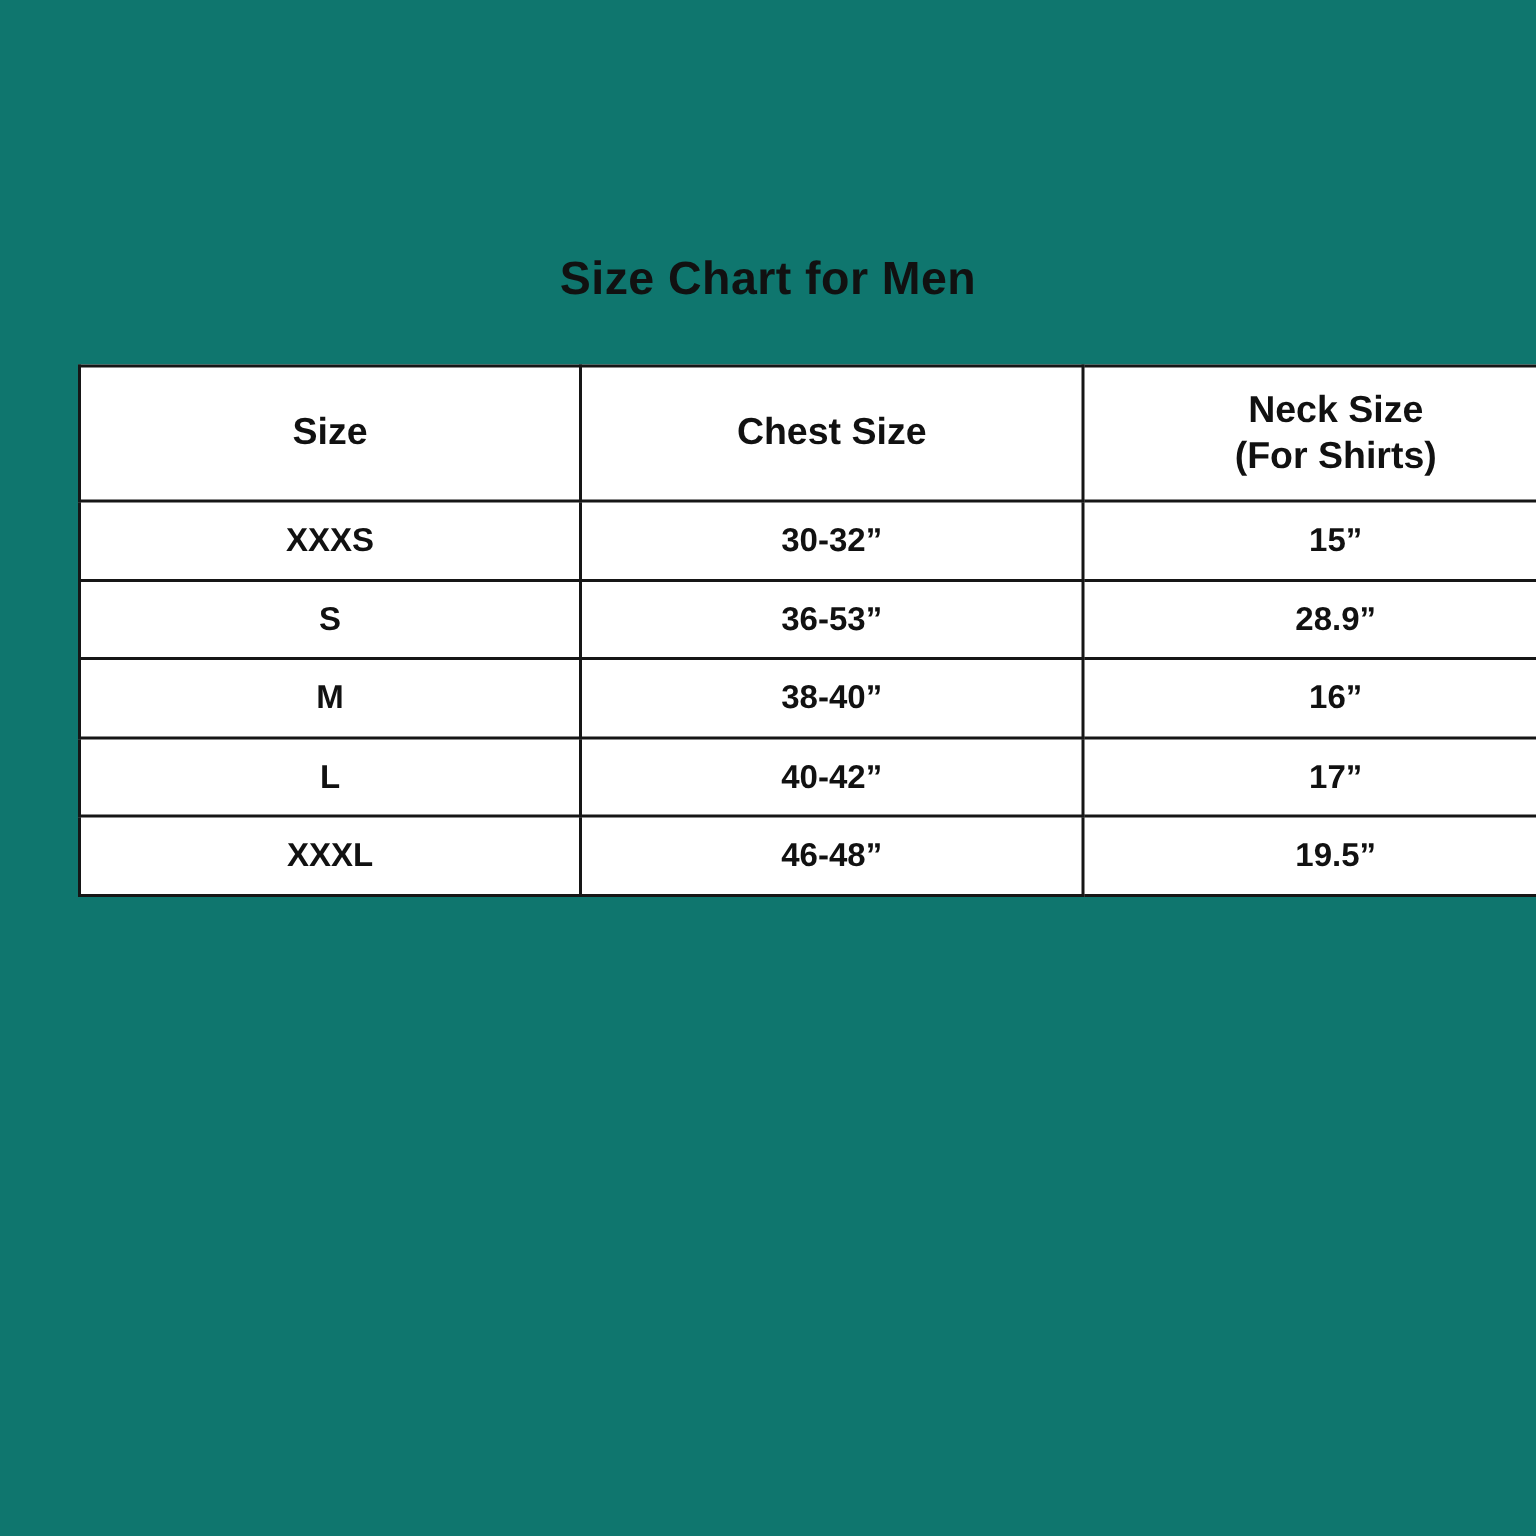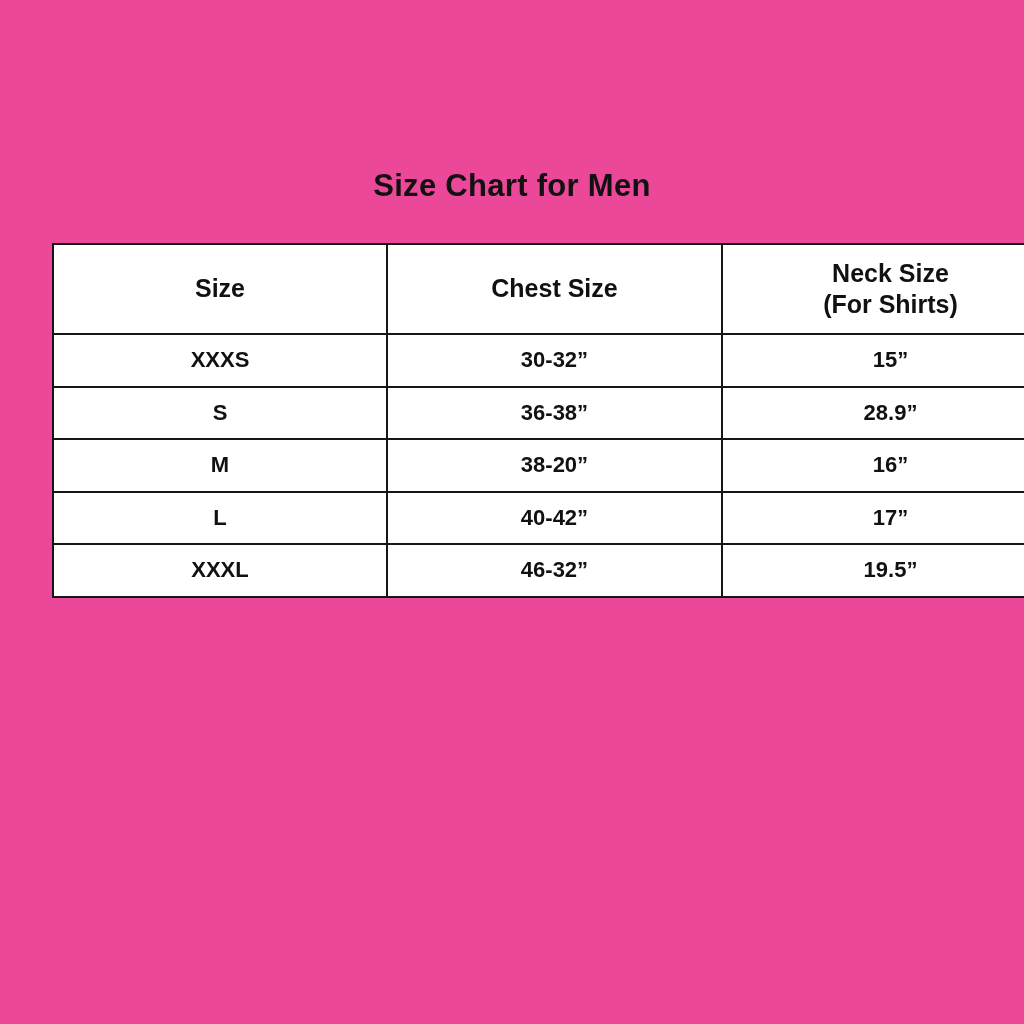--- a/index.html
+++ b/index.html
@@ -5,21 +5,21 @@
   html, body {
     margin: 0;
     padding: 0;
     background: #ffffff;
     font-family: "Liberation Sans", sans-serif;
   }
   .canvas {
     position: relative;
     width: 1024px;
     height: 1024px;
-    background: #ec4899;
+    background: #0f766e;
     overflow: hidden;
   }
   .chart-title {
     position: absolute;
     top: 168px;
     left: 0;
     width: 100%;
     text-align: center;
     font-size: 31px;
     font-weight: bold;
@@ -87,34 +87,34 @@
       </tr>
     </thead>
     <tbody>
       <tr>
         <td>XXXS</td>
         <td>30-32”</td>
         <td>15”</td>
       </tr>
       <tr>
         <td>S</td>
-        <td>36-38”</td>
+        <td>36-53”</td>
         <td>28.9”</td>
       </tr>
       <tr>
         <td>M</td>
-        <td>38-20”</td>
+        <td>38-40”</td>
         <td>16”</td>
       </tr>
       <tr>
         <td>L</td>
         <td>40-42”</td>
         <td>17”</td>
       </tr>
       <tr>
         <td>XXXL</td>
-        <td>46-32”</td>
+        <td>46-48”</td>
         <td>19.5”</td>
       </tr>
     </tbody>
   </table>
 
 </div>
 
 </body></html>

